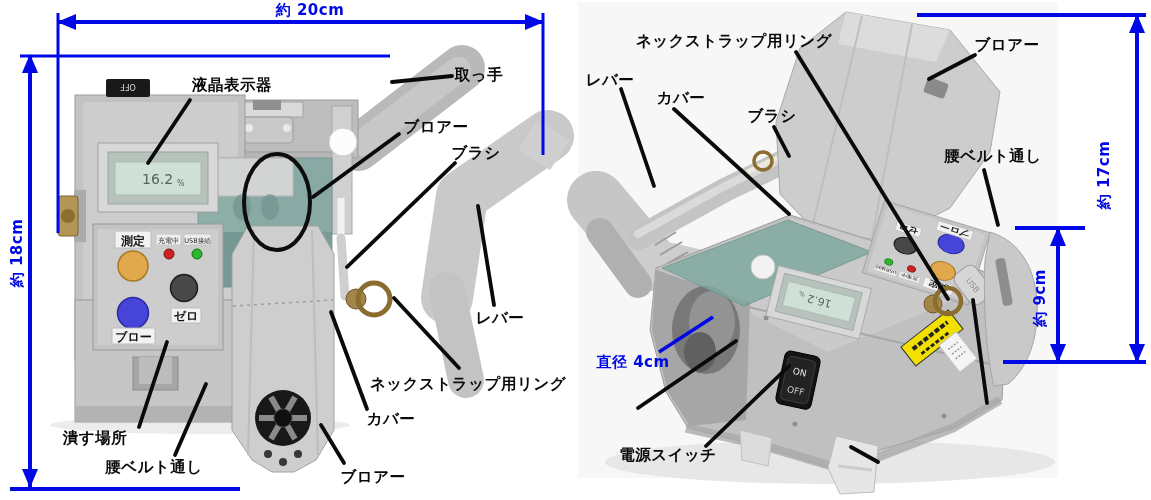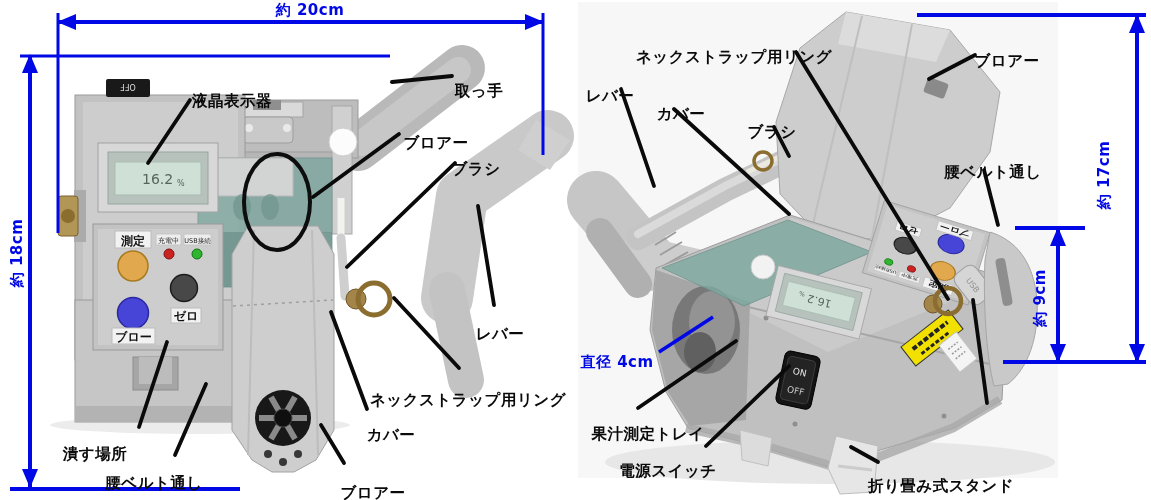--- a/index.html
+++ b/index.html
@@ -1,21 +1,21 @@
 <!DOCTYPE html>
 <html><head>
 <meta charset="utf-8">
 <style>
   html,body{margin:0;padding:0;background:#fff;}
   .canvas{position:relative;width:1151px;height:500px;background:#ffffff;overflow:hidden;
           font-family:"DejaVu Sans",sans-serif;}
   svg{position:absolute;left:0;top:0;}
   .callout{position:absolute;transform:translate(-50%,-50%);font-weight:bold;font-size:15.5px;
            color:#0a0a0a;white-space:nowrap;letter-spacing:.5px;z-index:5;
-           font-family:Liberation Mono, monospace;margin-top:16px;}
+           font-family:Liberation Mono, monospace;}
   .dim{position:absolute;transform:translate(-50%,-50%);font-weight:bold;font-size:15px;
        color:#0008e6;white-space:nowrap;letter-spacing:.5px;z-index:5;
        font-family:"DejaVu Sans",sans-serif;}
   .dim.vert{transform:translate(-50%,-50%) rotate(-90deg);}
 </style>
 </head>
 <body>
 
 <div class="canvas">
 
@@ -287,21 +287,19 @@
 
 <div class="dim" style="left:310px;top:10px">約 20cm</div>
 <div class="dim vert" style="left:17px;top:253px">約 18cm</div>
 
 <div class="callout" style="left:734px;top:41px">ネックストラップ用リング</div>
 <div class="callout" style="left:1007px;top:45px">ブロアー</div>
 <div class="callout" style="left:610px;top:80px">レバー</div>
 <div class="callout" style="left:681px;top:98px">カバー</div>
 <div class="callout" style="left:772px;top:116px">ブラシ</div>
 <div class="callout" style="left:993px;top:156px">腰ベルト通し</div>
-<div class="callout" style="left:648px;top:418px">果汁測定トレイ</div>
 <div class="callout" style="left:668px;top:455px">電源スイッチ</div>
-<div class="callout" style="left:941px;top:470px">折り畳み式スタンド</div>
 
 <div class="dim vert" style="left:1104px;top:175px">約 17cm</div>
 <div class="dim vert" style="left:1040px;top:298px">約 9cm</div>
-<div class="dim" style="left:617px;top:362px">直径 4cm</div>
+<div class="dim" style="left:633px;top:362px">直径 4cm</div>
 
 </div>
 
 </body></html>

